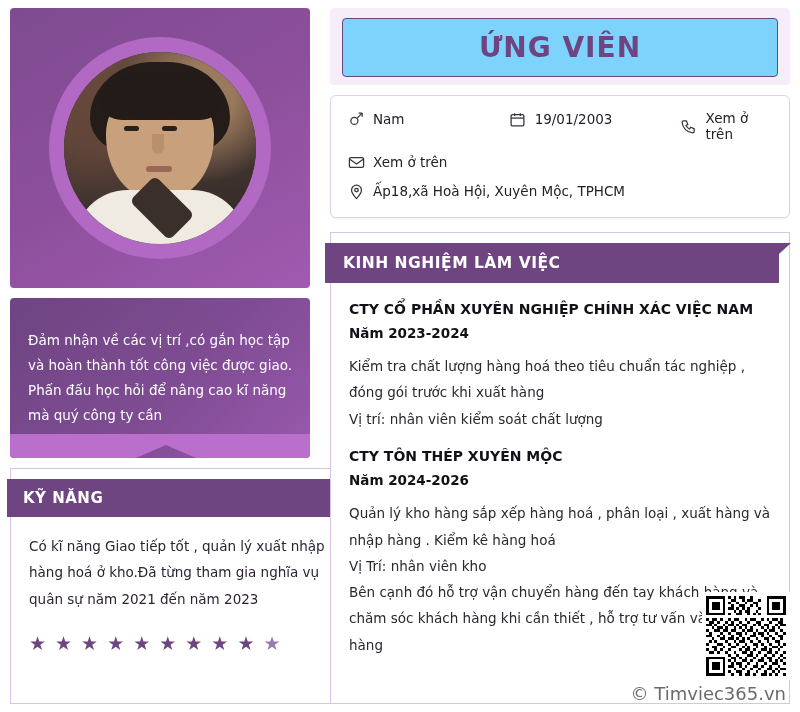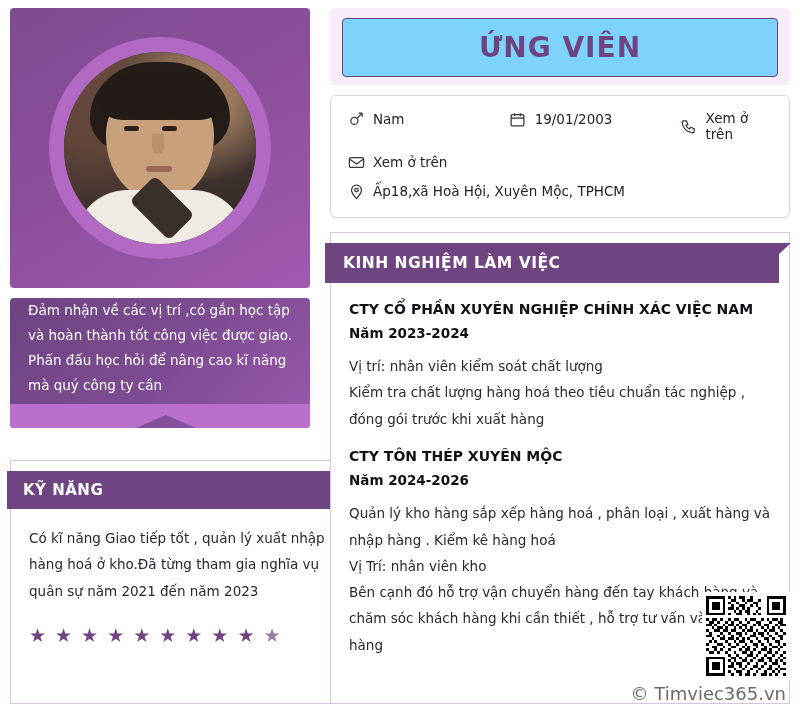--- a/index.html
+++ b/index.html
@@ -140,35 +140,35 @@
     transform: rotate(45deg);
     border-radius: 6px;
   }
   .intro-card {
     margin-top: 10px;
     position: relative;
     width: 300px;
     background: linear-gradient(135deg, #6e4481 0%, #7f4c93 55%, #9a59ae 100%);
     border-radius: 4px;
     color: #ffffff;
-    padding: 0 18px 30px 18px;
+    padding: 30px 18px 30px 18px;
     font-size: 13.5px;
     line-height: 1.85;
   }
   .intro-card::after {
     content: "";
     position: absolute;
     left: 0; right: 0; bottom: 0;
     height: 24px;
     background: #b96fcb;
     border-radius: 0 0 4px 4px;
     clip-path: polygon(0 0, 100% 0, 100% 100%, 62% 100%, 52% 46%, 42% 100%, 0 100%);
   }
   .skills-card {
-    margin-top: 32px;
+    margin-top: 10px;
     width: 356px;
     background: #ffffff;
     border: 1px solid #d8c4e2;
     border-radius: 0;
     flex: 1 1 auto;
     position: relative;
   }
   .skills-head {
     position: relative;
     margin: 10px 8px 0 -4px;
@@ -471,22 +471,22 @@
         </div>
       </div>
 
       <div class="exp-card">
         <div class="exp-head">KINH NGHIỆM LÀM VIỆC</div>
         <div class="exp-body">
 
           <div>
             <div class="job-title">CTY CỔ PHẦN XUYÊN NGHIỆP CHÍNH XÁC VIỆC NAM</div>
             <div class="job-years">Năm 2023-2024</div>
+            <div class="job-line">Kiểm tra chất lượng hàng hoá theo tiêu chuẩn tác nghiệp , đóng gói trước khi xuất hàng</div>
             <div class="job-line">Vị trí: nhân viên kiểm soát chất lượng</div>
-            <div class="job-line">Kiểm tra chất lượng hàng hoá theo tiêu chuẩn tác nghiệp , đóng gói trước khi xuất hàng</div>
           </div>
 
           <div class="job-gap"></div>
 
           <div>
             <div class="job-title">CTY TÔN THÉP XUYÊN MỘC</div>
             <div class="job-years">Năm 2024-2026</div>
             <div class="job-line">Quản lý kho hàng sắp xếp hàng hoá , phân loại , xuất hàng và nhập hàng . Kiểm kê hàng hoá</div>
             <div class="job-line">Vị Trí: nhân viên kho</div>
             <div class="job-line">Bên cạnh đó hỗ trợ vận chuyển hàng đến tay khách hàng và chăm sóc khách hàng khi cần thiết , hỗ trợ tư vấn và bán hàng</div>

